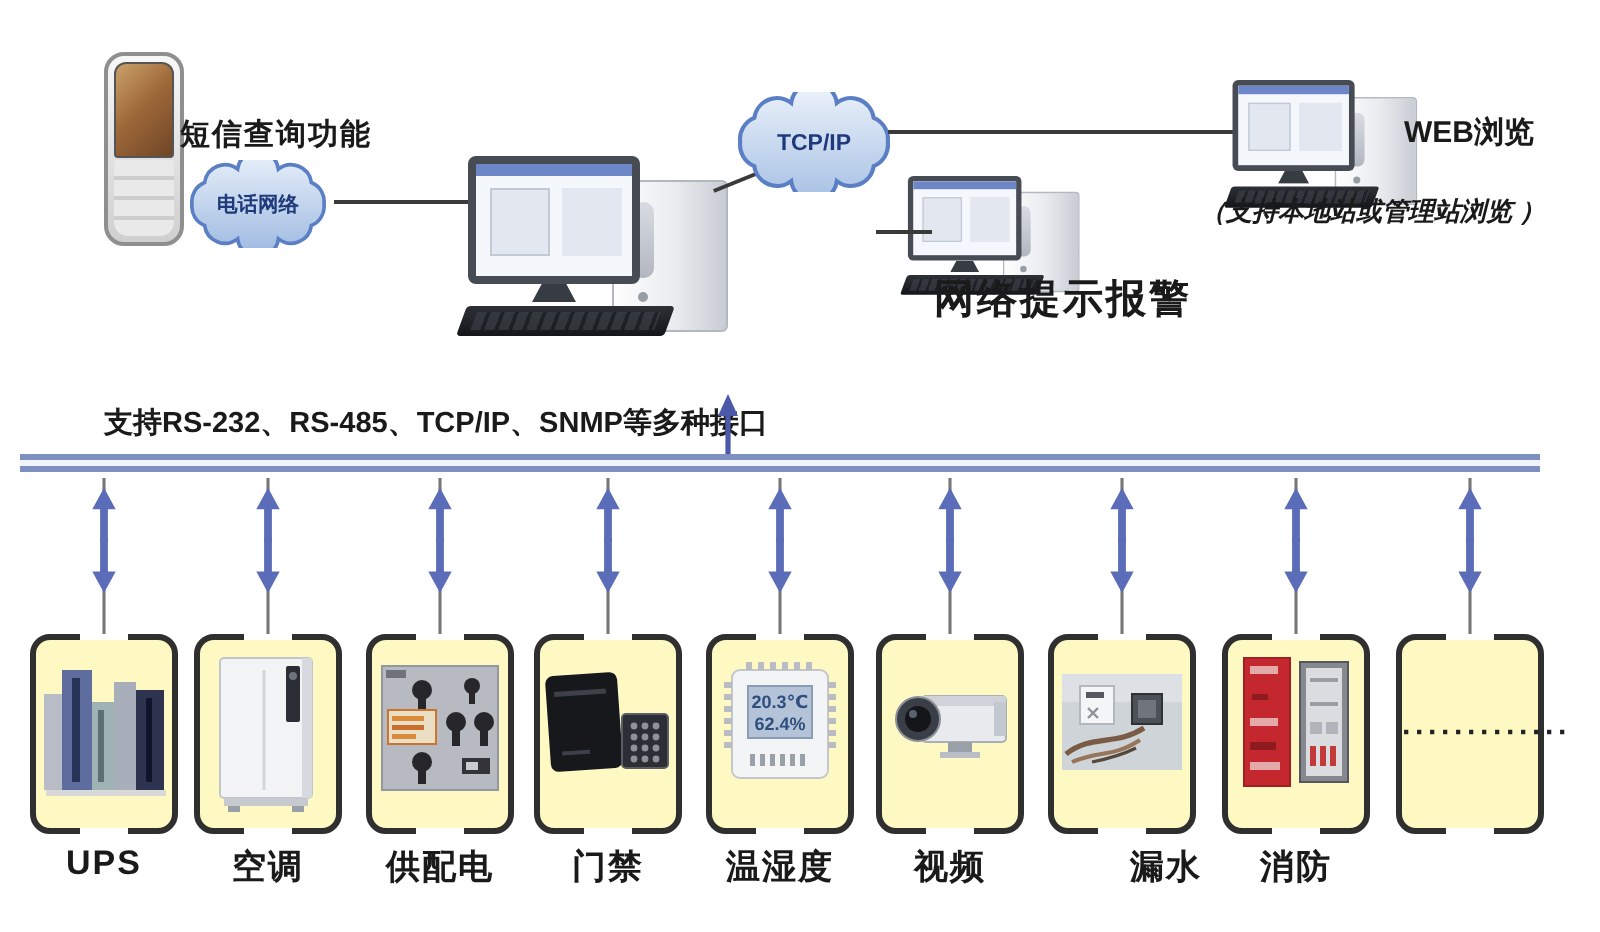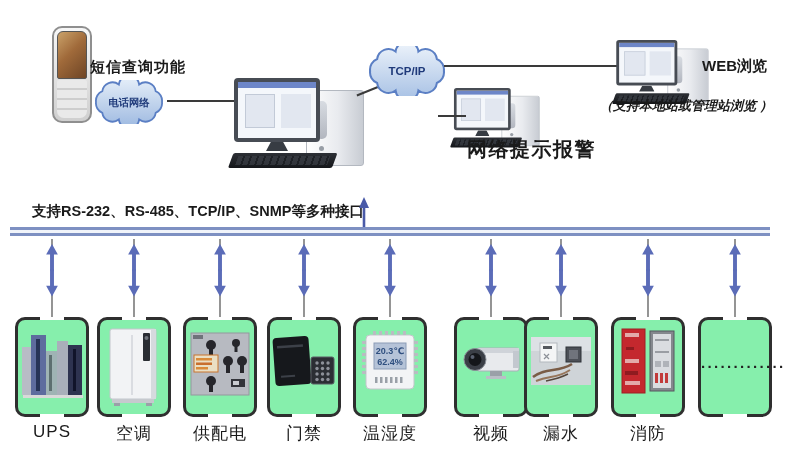--- a/index.html
+++ b/index.html
@@ -45,26 +45,26 @@
             background:repeating-linear-gradient(90deg,#3a3e45 0 5px,#1c1f24 5px 7px);opacity:.7;}
 
   
   .bus{position:absolute;left:10px;top:227px;width:760px;height:9px;box-sizing:border-box;
        border-top:3px solid #7e90c2;border-bottom:3px solid #7e90c2;background:#f1f4fa;}
 
   
   .dev-cell{position:absolute;top:239px;width:80px;text-align:center;}
   .dev-arrow{display:block;margin:0 auto;}
   .dbox{position:relative;width:74px;height:100px;margin:0 auto;border:3px solid #2f2f2f;border-radius:10px;
-        box-sizing:border-box;background:#86efac;}
+        box-sizing:border-box;background:#fef9c3;}
   .dbox::before,.dbox::after{content:"";position:absolute;left:50%;transform:translateX(-50%);
         width:24px;height:3px;background:#fff;}
   .dbox::before{top:-3px;}
   .dbox::after{bottom:-3px;}
-  .dev-label{margin-top:5px;font-weight:normal;font-size:17px;letter-spacing:1px;}
+  .dev-label{margin-top:5px;font-weight:bold;font-size:17px;letter-spacing:1px;}
   .dev-art{position:absolute;left:1px;top:1px;width:66px;height:92px;}
   .dots-line{position:absolute;left:0;right:0;top:38px;font-weight:bold;font-size:15px;
         letter-spacing:1.5px;color:#222;text-align:center;}
 </style>
 </head>
 <body>
 
 <div class="canvas">
 
   <div class="phone">
@@ -128,21 +128,21 @@
     <div class="pc-tower"></div>
     <div class="pc-monitor">
         <div class="pc-screen"></div>
       </div>
     <div class="pc-stand"></div>
     <div class="pc-kb"></div>
   </div>
   <div class="lbl" style="left:702px;top:57px;font-size:15px;">WEB浏览</div>
   <div class="lbl" style="left:600px;top:97px;font-size:13px;font-style:italic;">（支持本地站或管理站浏览 ）</div>
 
-  <div class="lbl" style="left:32px;top:202px;font-size:14.5px;">支持RS-232、RS-485、TCP/IP、SNMP等多种接口</div>
+  <div class="lbl" style="left:52px;top:202px;font-size:14.5px;">支持RS-232、RS-485、TCP/IP、SNMP等多种接口</div>
 
   <svg style="position:absolute;left:357px;top:197px;" width="14" height="36" viewBox="0 0 14 36">
     <line x1="7" y1="8" x2="7" y2="36" stroke="#4a5aa8" stroke-width="2.6"></line>
     <polygon points="7,0 2,11 12,11" fill="#4a5aa8"></polygon>
   </svg>
 
   <div class="bus"></div>
 
   <div class="dev-cell" style="left:12px;">
     <svg class="dev-arrow" width="16" height="78" viewBox="0 0 16 80">
@@ -287,42 +287,42 @@
             <rect x="28" y="56" width="2.5" height="6"></rect>
           <rect x="33" y="56" width="2.5" height="6"></rect>
             <rect x="38" y="56" width="2.5" height="6"></rect>
             <rect x="43" y="56" width="2.5" height="6"></rect>
         </g>
       </svg>
     </div>
     <div class="dev-label">温湿度</div>
   </div>
 
-  <div class="dev-cell" style="left:451px;">
+  <div class="dev-cell" style="left:435px;">
     <svg class="dev-arrow" width="16" height="78" viewBox="0 0 16 80">
       <line x1="8" y1="0" x2="8" y2="80" stroke="#777" stroke-width="1.6"></line>
       <polygon points="8,5 2,16 6,16 6,33 10,33 10,16 14,16" fill="#5b6cb8"></polygon>
       <polygon points="8,59 2,48 6,48 6,31 10,31 10,48 14,48" fill="#5b6cb8"></polygon>
     </svg>
     <div class="dbox">
       <svg class="dev-art" viewBox="0 0 66 92">
         <rect x="19" y="27" width="42" height="23" rx="2" fill="#e8eaed" stroke="#aab0b8"></rect>
         <rect x="19" y="27" width="42" height="5" fill="#cfd3d9"></rect>
         <rect x="55" y="30" width="6" height="17" fill="#c3c8cf"></rect>
         <circle cx="17" cy="38.5" r="11" fill="#3a3e46" stroke="#8b9098"></circle>
         <circle cx="17" cy="38.5" r="6.5" fill="#14161a"></circle>
         <circle cx="14.5" cy="36" r="2" fill="#5a6170"></circle>
         <rect x="32" y="50" width="12" height="5" fill="#9aa0a8"></rect>
         <rect x="28" y="55" width="20" height="3" fill="#b9bec6"></rect>
       </svg>
     </div>
     <div class="dev-label">视频</div>
   </div>
 
-  <div class="dev-cell" style="left:521px;">
+  <div class="dev-cell" style="left:521px;text-align:right;">
     <svg class="dev-arrow" width="16" height="78" viewBox="0 0 16 80">
       <line x1="8" y1="0" x2="8" y2="80" stroke="#777" stroke-width="1.6"></line>
       <polygon points="8,5 2,16 6,16 6,33 10,33 10,16 14,16" fill="#5b6cb8"></polygon>
       <polygon points="8,59 2,48 6,48 6,31 10,31 10,48 14,48" fill="#5b6cb8"></polygon>
     </svg>
     <div class="dbox">
       <svg class="dev-art" viewBox="0 0 66 92">
         <rect x="3" y="16" width="60" height="48" fill="#cfd4d8"></rect>
         <rect x="3" y="16" width="60" height="14" fill="#dde1e5"></rect>
         <rect x="12" y="22" width="17" height="19" fill="#f4f5f6" stroke="#b3b8be"></rect>

